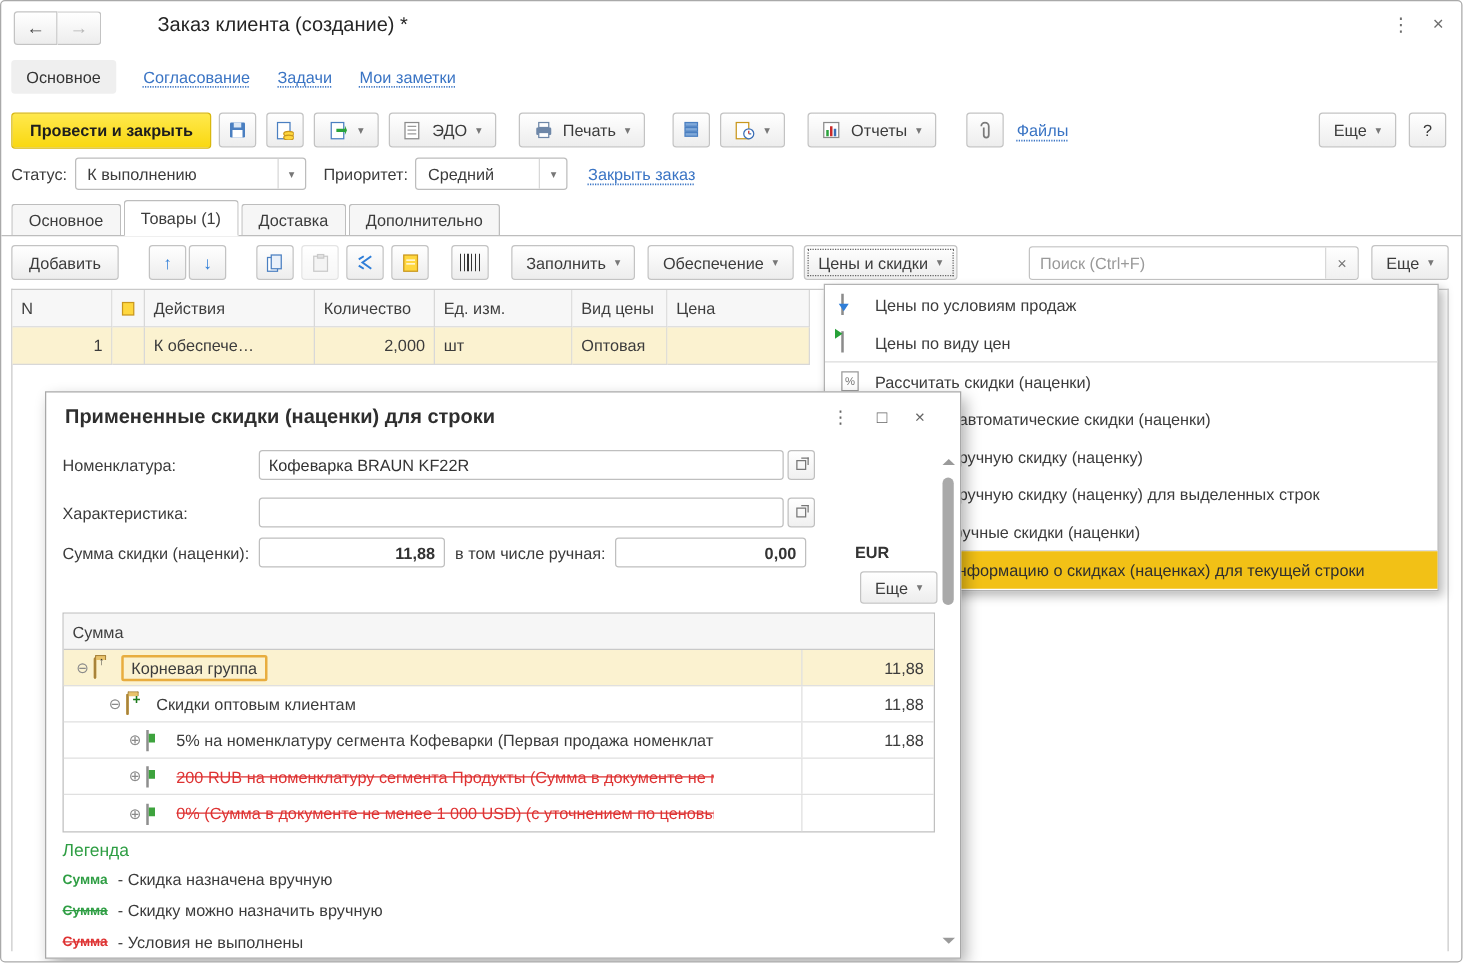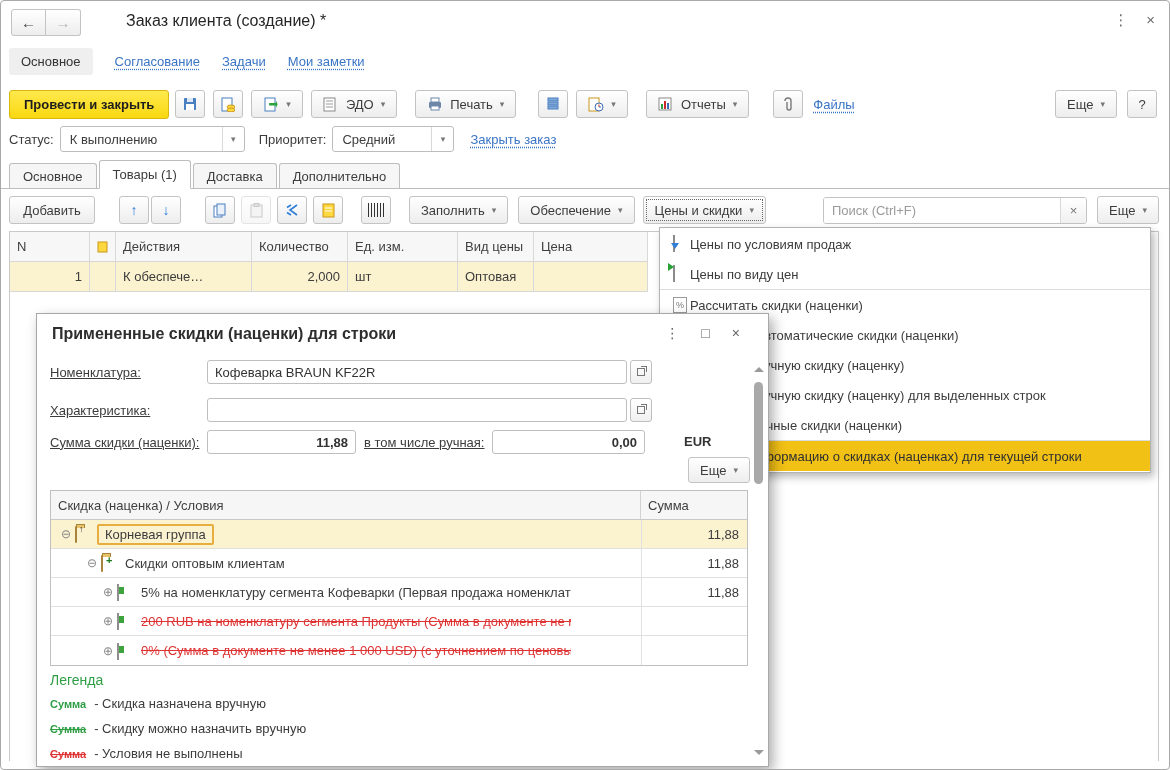--- a/index.html
+++ b/index.html
@@ -56,39 +56,39 @@
   .itable { position:absolute; left:8px; top:230px; width:1150px; height:530px; border:1px solid #c9c9c9; border-bottom:none; background:#fff; }
   .igrid { display:grid; grid-template-columns:80px 26px 136px 96px 110px 76px 114px auto; }
   .icell { height:30px; display:flex; align-items:center; padding:0 7px; border-right:1px solid #d8d8d8; border-bottom:1px solid #d8d8d8; white-space:nowrap; overflow:hidden; }
   .ihead .icell { background:#f7f7f7; color:#3f3f3f; }
   .irow .icell { background:#fbf2d0; }
   .num { justify-content:flex-end; }
   .selcell { border:2px solid #e8ad3f; border-radius:2px; padding:2px 6px; margin-left:-4px; }
 
   
   .pmenu { position:absolute; left:658px; top:226px; width:492px; height:246px; background:#fff; border:1px solid #b3b3b3; box-shadow:3px 4px 8px rgba(0,0,0,.28); z-index:10; padding-top:1px; }
-  .mitem { height:30px; display:flex; align-items:center; padding-left:13px; color:#3c3c3c; white-space:nowrap; }
+  .mitem { height:30px; display:flex; align-items:center; gap:10px; padding-left:13px; color:#3c3c3c; white-space:nowrap; }
   .mitem.hl { background:#f2c116; color:#2f2f2f; }
   .msep { border-top:1px solid #dcdcdc; }
   .micon { width:17px; height:16px; flex:0 0 17px; position:relative; }
 
   
   .doc { width:14px; height:16px; background:#fff; border:1px solid #9a9a9a; border-radius:1px; position:relative; }
   .doc:after { content:""; position:absolute; left:2px; top:3px; width:8px; height:1px; background:#bbb; box-shadow:0 3px 0 #bbb, 0 6px 0 #bbb; }
   .pricetab { width:15px; height:14px; border:1px solid #8b8b8b; background:#fff; position:relative; }
   .pricetab:after { content:""; position:absolute; left:0; bottom:0; width:100%; height:5px; background:#ffd73e; border-top:1px solid #c9971d; }
   .arrow-dn:before { content:""; position:absolute; left:-3px; bottom:-2px; border:4px solid transparent; border-top:6px solid #2f7ed8; z-index:2; }
   .arrow-rt:before { content:""; position:absolute; right:-4px; top:-3px; border:4px solid transparent; border-left:6px solid #27a138; z-index:2; }
   .pct { width:14px; height:16px; border:1px solid #9a9a9a; background:#fff; display:flex; align-items:center; justify-content:center; font-size:9px; color:#777; }
 
   
   .dlg { position:absolute; left:35px; top:312px; width:733px; height:454px; background:#fff; border:1px solid #a8a8a8; box-shadow:4px 5px 12px rgba(0,0,0,.33); z-index:20; }
   .dlg-title { position:absolute; left:15px; top:11px; font-size:16px; font-weight:600; color:#2e2e2e; }
   .dlg-ctrl { position:absolute; top:11px; right:28px; display:flex; gap:22px; color:#666; font-size:14px; }
-  .f-label { position:absolute; left:13px; height:24px; display:flex; align-items:center;text-decoration:underline; }
+  .f-label { position:absolute; left:13px; height:24px; display:flex; align-items:center; }
   .inp { position:absolute; height:24px; border:1px solid #bfbfbf; border-radius:3px; font:inherit; color:#333; padding:0 7px; outline:none; background:#fff; }
   .inp.numeric { text-align:right; font-weight:bold; }
   .openbtn { position:absolute; width:22px; height:24px; border:1px solid #bfbfbf; border-radius:3px; background:linear-gradient(#fff,#f0f0f0); display:flex; align-items:center; justify-content:center; }
   .opensq { width:8px; height:8px; border:1px solid #777; position:relative; }
   .opensq:after { content:""; position:absolute; right:-3px; top:-3px; width:5px; height:5px; border-top:1px solid #777; border-right:1px solid #777; }
   .cur { position:absolute; font-weight:bold; color:#333; }
   .dlg-more { position:absolute; left:651px; top:143px; width:62px; height:26px; }
 
   .dtable { position:absolute; left:13px; top:176px; width:698px; height:176px; border:1px solid #c0c0c0; }
   .dth { height:29px; display:flex; border-bottom:1px solid #c9c9c9; background:#f6f6f6; color:#3f3f3f; }
@@ -436,21 +436,20 @@
   <input class="inp numeric" style="left: 455px; top: 116px; width: 153px;" value="0,00">
   <div class="cur" style="left:647px; top:120px">EUR</div>
 
   <div class="btn dlg-more">
     <span>Еще</span>
     <span class="caret">▾</span>
   </div>
 
   <div class="dtable">
     <div class="dth">
-      <div class="c1">Скидка (наценка) / Условия</div>
       <div class="c2">Сумма</div>
     </div>
     <div class="drow sel">
       <span class="exp" style="margin-left:8px">⊖</span>
       <span class="ric"><span class="folder up"></span></span>
       <span class="seltext">Корневая группа</span>
       <span class="sum">11,88</span>
     </div>
     <div class="drow">
       <span class="exp" style="margin-left:34px">⊖</span>

